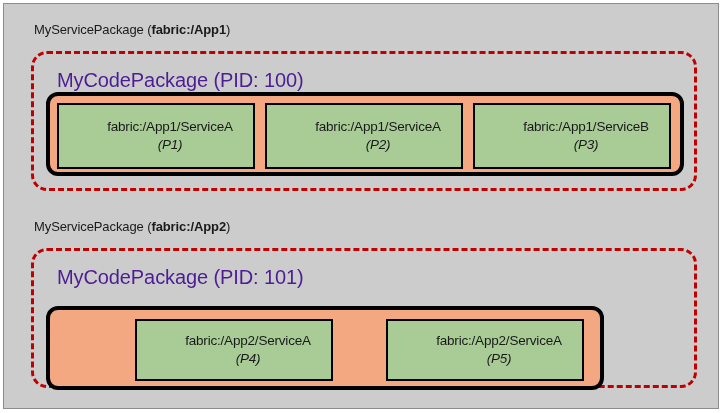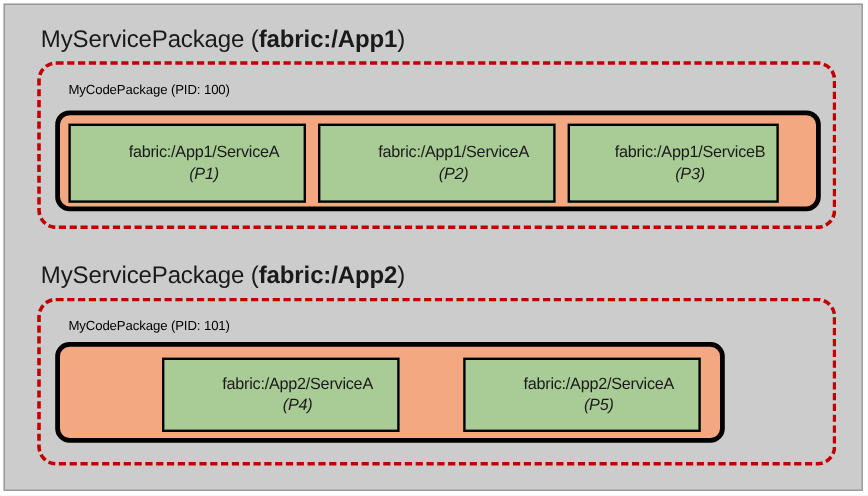--- a/index.html
+++ b/index.html
@@ -28,39 +28,39 @@
 
   
   .app-section {
     position: absolute;
     left: 0;
     width: 100%;
   }
 
   .app-title {
     position: absolute;
-    font-size: 20px;
+    font-size: 13px;
     color: #1a1a1a;
     white-space: nowrap;
     letter-spacing: -0.1px;
   }
   .app-title b { font-weight: bold; }
 
   
   .dashed-box {
     position: absolute;
     border: 3px dashed #c00000;
     border-radius: 16px;
     box-sizing: border-box;
   }
 
   .code-title {
     position: absolute;
-    font-size: 11px;
-    color: #000000;
+    font-size: 20px;
+    color: #4c1d95;
     white-space: nowrap;
     letter-spacing: -0.1px;
   }
 
   
   .code-box {
     position: absolute;
     background: #f4a882;
     border: 4px solid #000000;
     border-radius: 12px;
@@ -108,40 +108,40 @@
       <div class="svc-box" style="left:7px; top:7px; width:198px; height:66px;">
         <span class="svc-name">fabric:/App1/ServiceA</span>
         <span class="svc-id">(P1)</span>
       </div>
 
       <div class="svc-box" style="left:215px; top:7px; width:198px; height:66px;">
         <span class="svc-name">fabric:/App1/ServiceA</span>
         <span class="svc-id">(P2)</span>
       </div>
 
-      <div class="svc-box" style="left:423px; top:7px; width:176px; height:66px;">
+      <div class="svc-box" style="left:423px; top:7px; width:198px; height:66px;">
         <span class="svc-name">fabric:/App1/ServiceB</span>
         <span class="svc-id">(P3)</span>
       </div>
 
     </div>
   </div>
 
   <div class="app-section" style="top:200px; height:206px;">
 
     <div class="app-title" style="left:30px; top:15px;text-align:right;">
       <span>MyServicePackage (</span><b>fabric:/App2</b><span>)</span>
     </div>
 
     <div class="dashed-box" style="left:27px; top:44px; width:666px; height:140px;">
     </div>
 
     <div class="code-title" style="left:53px; top:62px;">MyCodePackage (PID: 101)</div>
 
-    <div class="code-box" style="left:42px; top:81px; width:558px; height:84px;">
+    <div class="code-box" style="left:42px; top:102px; width:558px; height:84px;">
 
       <div class="svc-box" style="left:85px; top:9px; width:198px; height:62px;">
         <span class="svc-name">fabric:/App2/ServiceA</span>
         <span class="svc-id">(P4)</span>
       </div>
 
       <div class="svc-box" style="left:336px; top:9px; width:198px; height:62px;">
         <span class="svc-name">fabric:/App2/ServiceA</span>
         <span class="svc-id">(P5)</span>
       </div>

